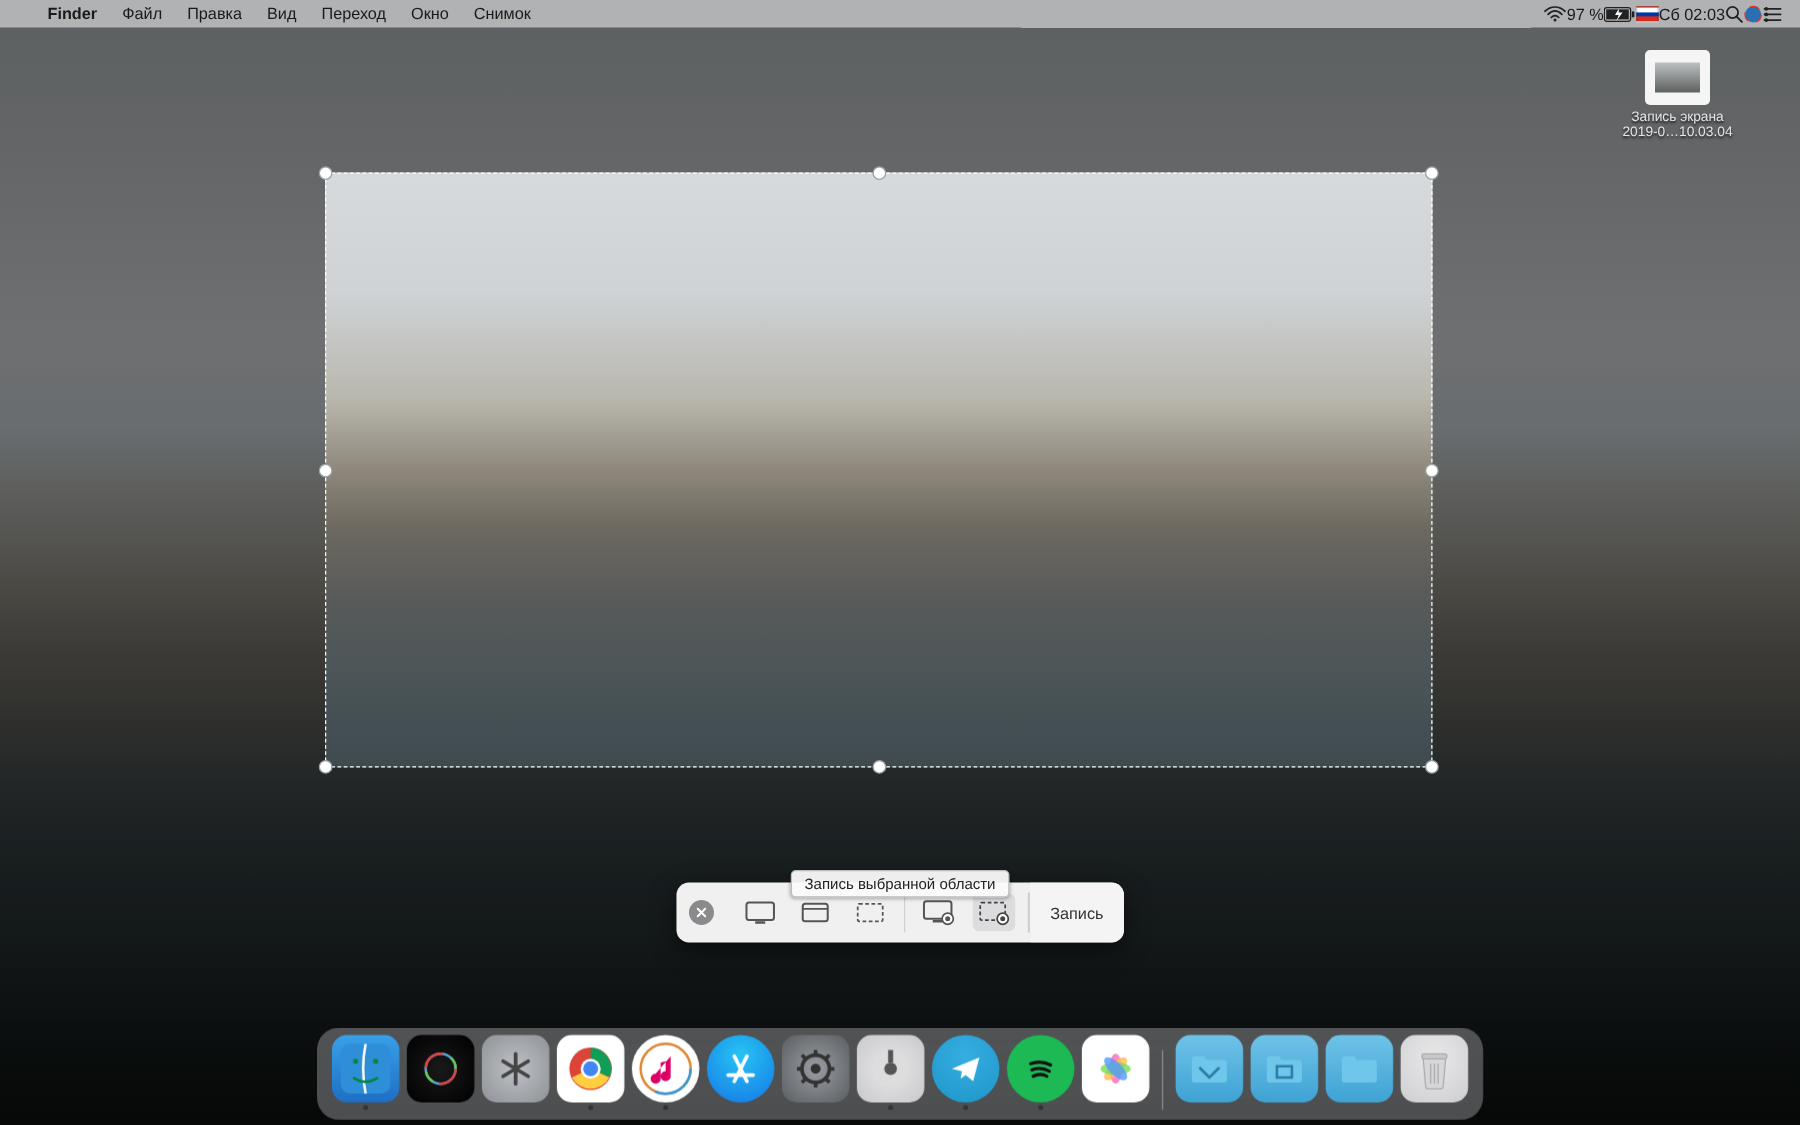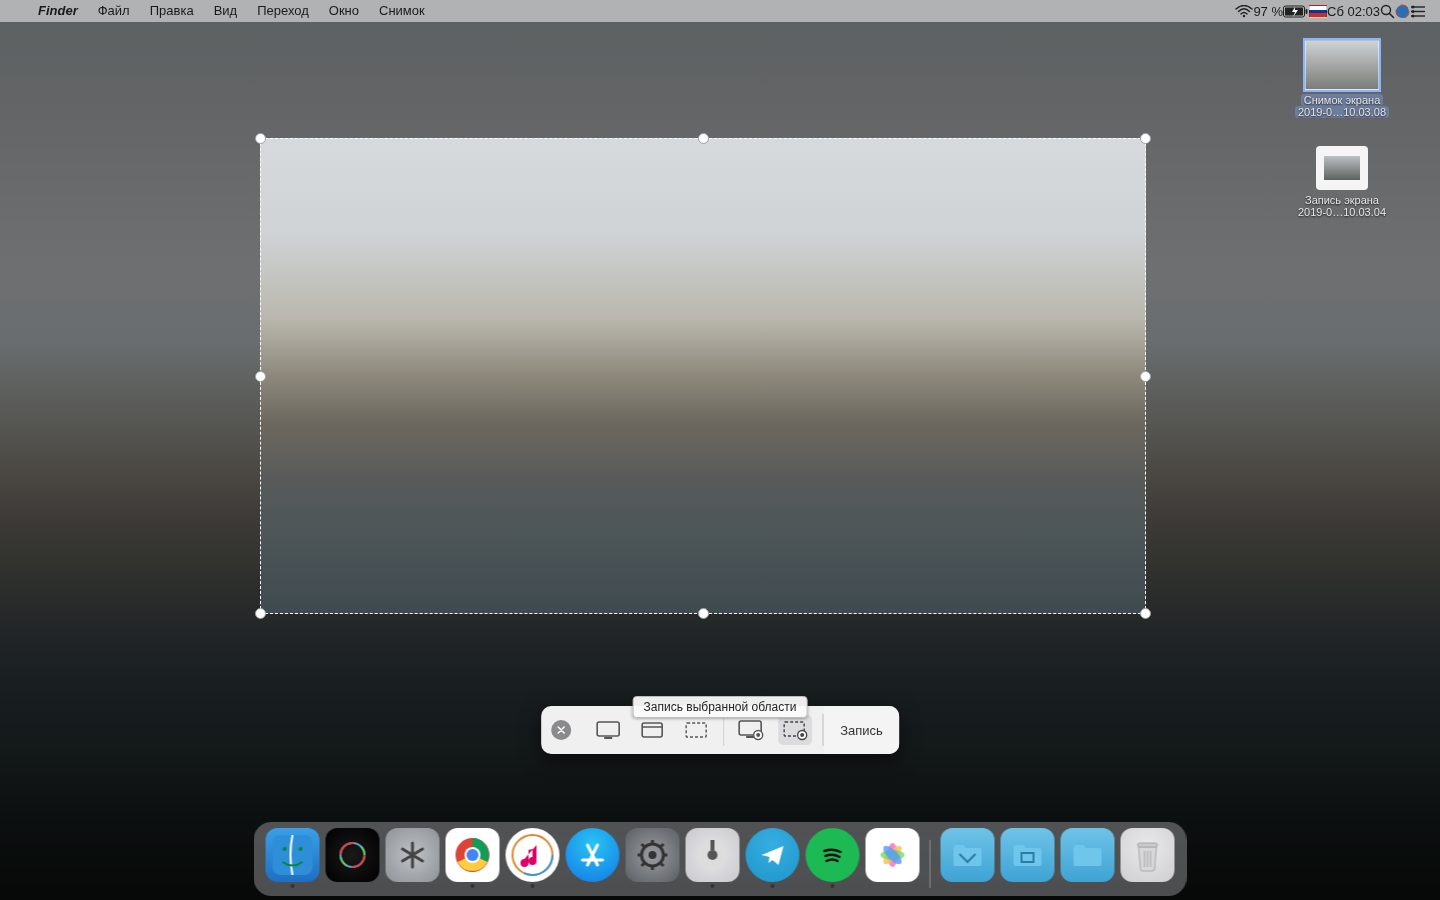--- a/index.html
+++ b/index.html
@@ -18,21 +18,21 @@
 }
 .dim-overlay{position:absolute;inset:0;background:rgba(0,0,0,0.45);}
 
 
 .menubar{position:absolute;top:0;left:0;right:0;height:22px;
  background:rgba(245,245,245,0.55);backdrop-filter:blur(6px);
  display:flex;align-items:center;font-size:13px;color:#1a1a1a;z-index:50;}
 .menubar .left{display:flex;align-items:center;gap:0;}
 .menubar .right{margin-left:auto;display:flex;align-items:center;gap:0;padding-right:14px;}
 .menu-item{padding:0 10px;line-height:22px;cursor:default;}
-.menu-item.bold{font-weight:600;font-style:italic;}
+.menu-item.bold{font-weight:600;}
 .apple{padding:0 14px 0 14px;font-size:15px;}
 .status-icon{display:inline-flex;align-items:center;}
 .flag{width:16px;height:11px;display:inline-block;background:linear-gradient(to bottom,#fff 0 33%,#0039a6 33% 66%,#d52b1e 66% 100%);border:0.5px solid rgba(0,0,0,.2);}
 
 
 .desktop-icons{position:absolute;top:40px;right:18px;width:160px;display:flex;flex-direction:column;gap:28px;z-index:20;}
 .di{display:flex;flex-direction:column;align-items:center;text-align:center;color:#e6e6e6;font-size:11px;text-shadow:0 1px 2px rgba(0,0,0,.8);}
 .di .thumb{width:72px;height:48px;border:1px solid rgba(255,255,255,.5);background:linear-gradient(#cfd2d4,#7a7d78);margin-bottom:4px;}
 .di.sel .thumb{outline:2px solid #8ab4ff;}
 .di.sel .lbl1,.di.sel .lbl2{background:rgba(120,150,210,.5);border-radius:3px;padding:0 3px;}
@@ -137,25 +137,20 @@
           <line x1="1" y1="11" x2="15" y2="11" stroke="#222" stroke-width="1.4"></line>
           <circle cx="3" cy="2" r="1.5" fill="#222"></circle>
           <circle cx="3" cy="6.5" r="1.5" fill="#222"></circle>
           <circle cx="3" cy="11" r="1.5" fill="#222"></circle>
         </svg>
   </span>
  </div>
 </div>
 
 <div class="desktop-icons">
- <div class="di sel">
-  <div class="thumb"></div>
-  <span class="lbl1">Снимок экрана</span>
-  <span class="lbl2">2019-0…10.03.08</span>
- </div>
  <div class="di">
   <div class="vthumb"></div>
   <span>Запись экрана</span>
   <span>2019-0…10.03.04</span>
  </div>
 </div>
 
 <div class="sel-region">
  <div class="sel-inner"></div>
  <div class="sel-border"></div>

